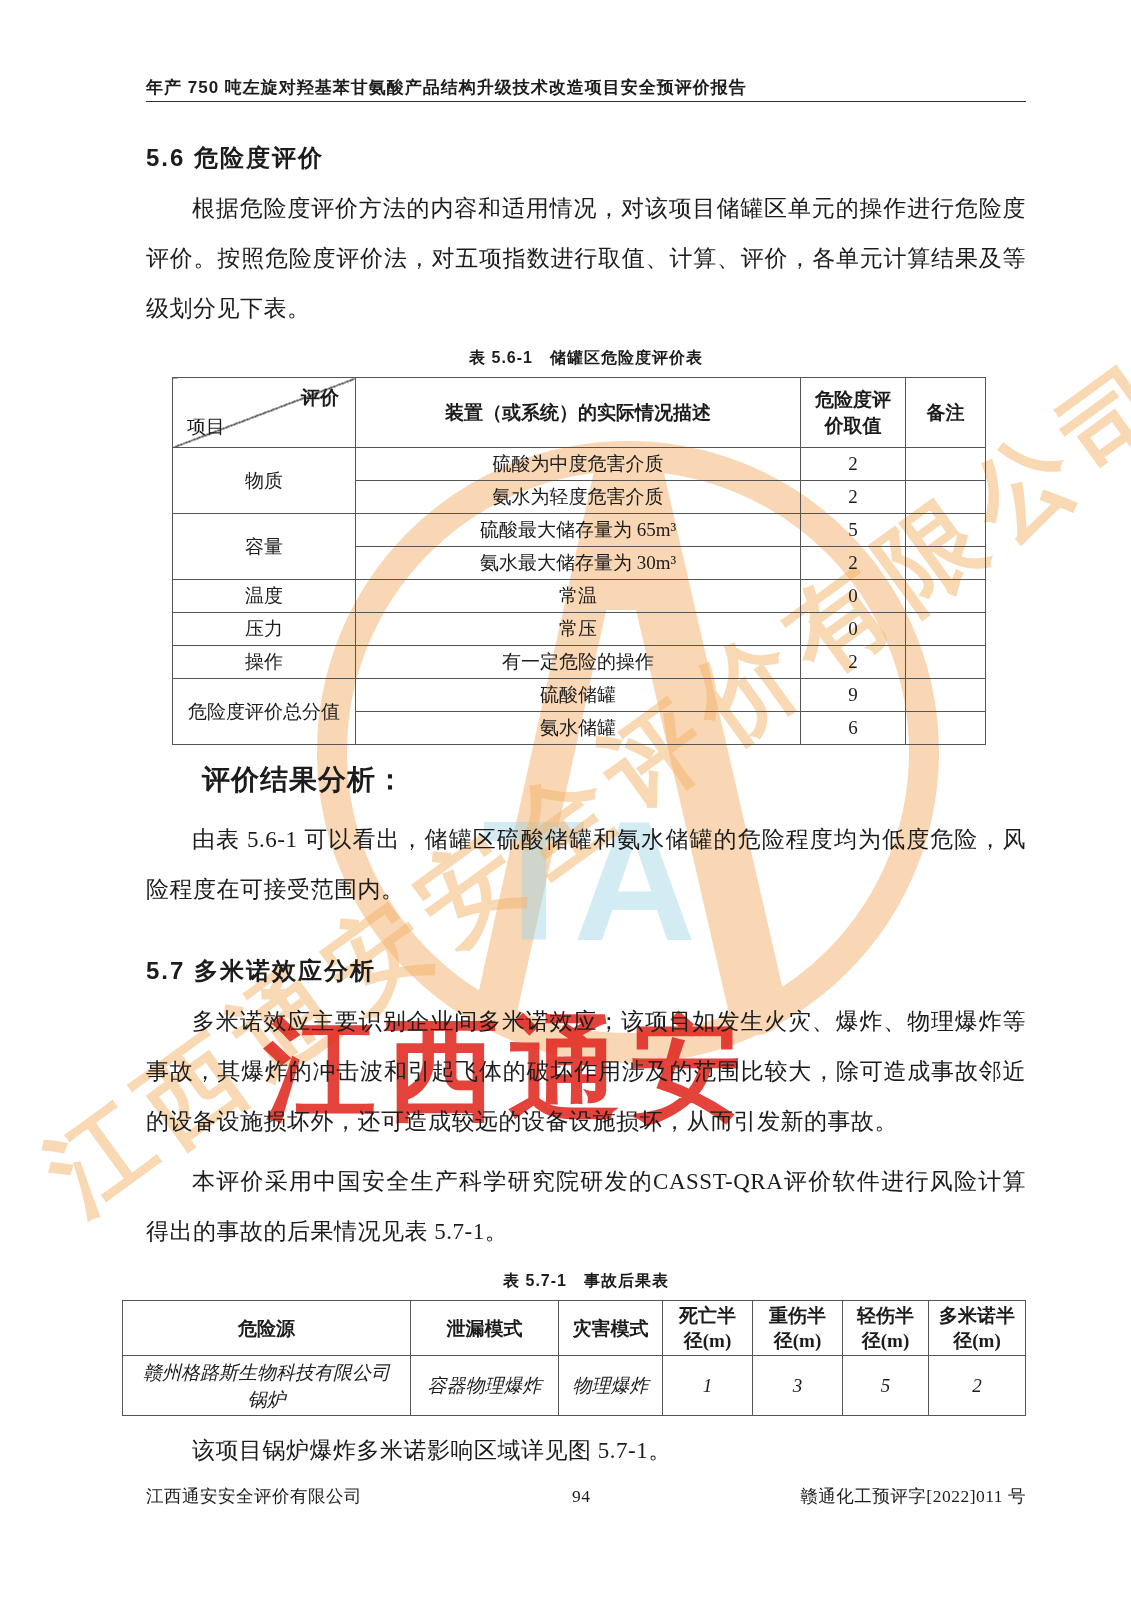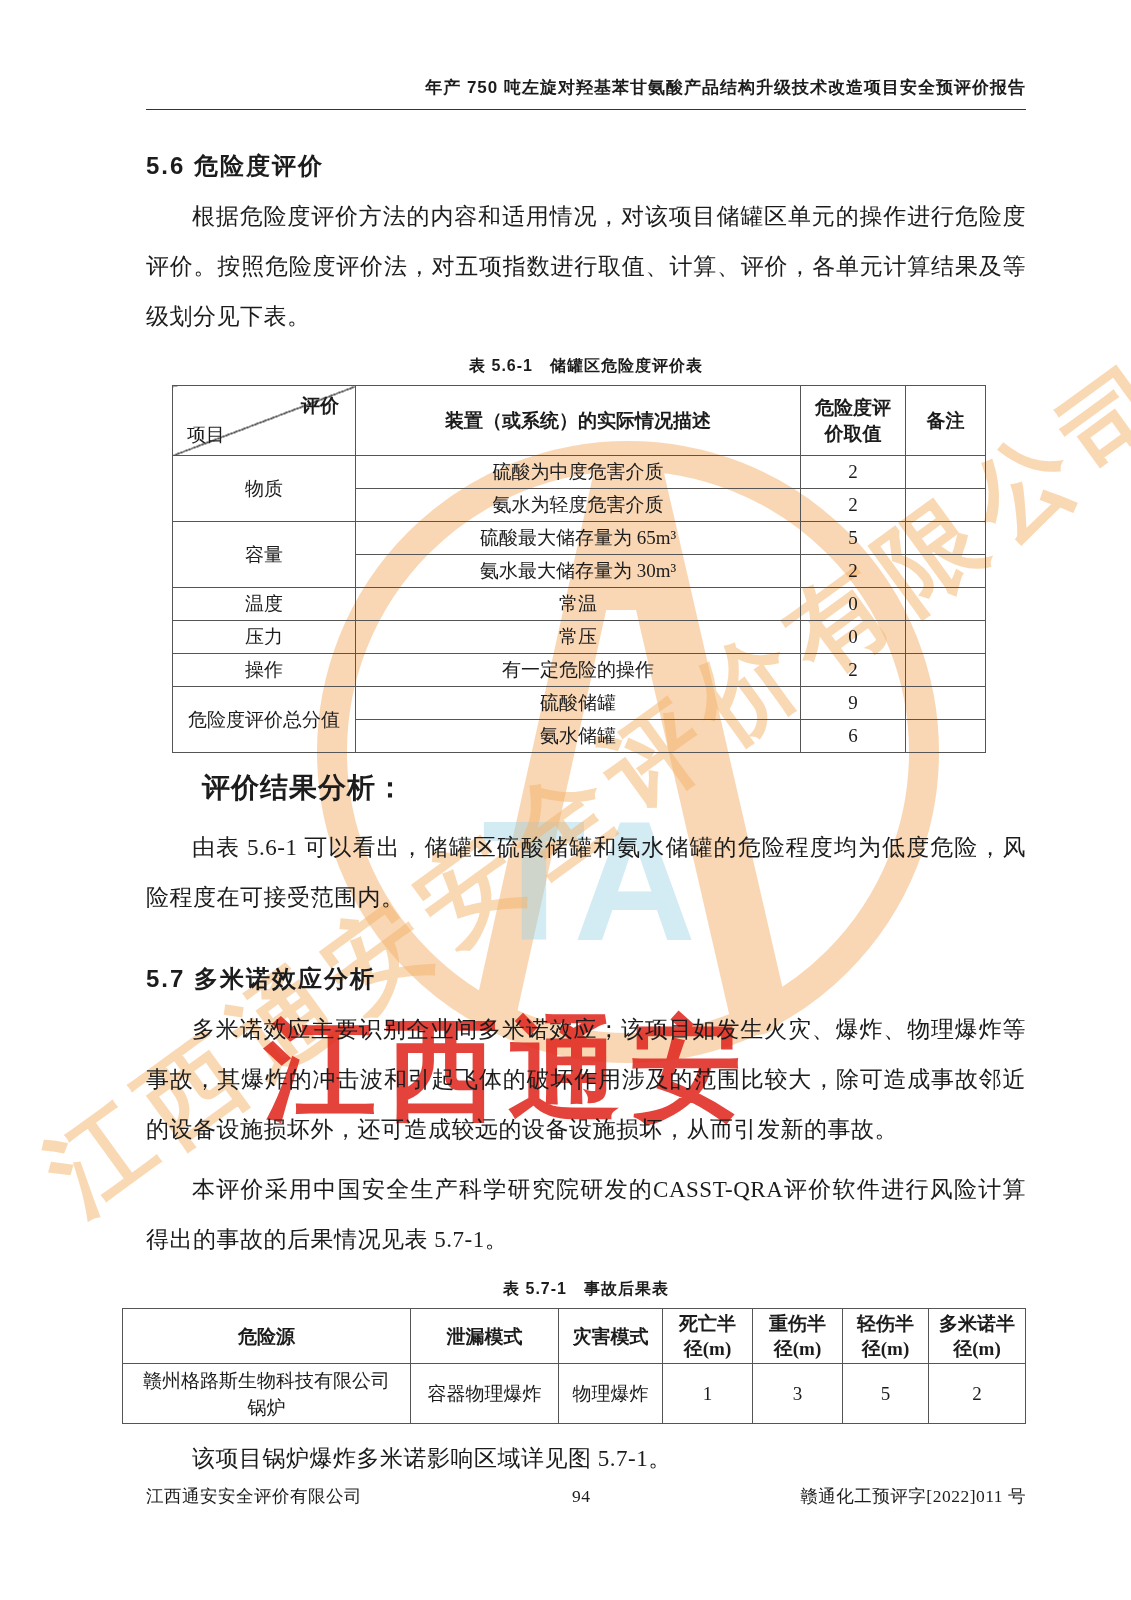--- a/index.html
+++ b/index.html
@@ -19,26 +19,26 @@
     z-index: 0;
     pointer-events: none;
   }
   .wm-text { font-family: "Liberation Sans", sans-serif; font-weight: bold; }
   .content {
     position: relative;
     z-index: 1;
     padding: 76px 105px 0 146px;
   }
   .doc-header {
-    text-align: right;
+    text-align: left;
     font-family: "Liberation Sans", sans-serif;
     font-weight: 600;
     font-size: 17px;
     letter-spacing: 1px;
-    padding-bottom: 10px;
+    padding-bottom: 2px;
     border-bottom: 1.5px solid #333;
   }
   .section-heading {
     font-family: "Liberation Sans", sans-serif;
     font-weight: 700;
     font-size: 24px;
     letter-spacing: 2px;
     margin-top: 40px;
   }
   .para {
@@ -86,21 +86,21 @@
       transparent calc(50% - 0.8px),
       #555 calc(50% - 0.8px),
       #555 calc(50% + 0.8px),
       transparent calc(50% + 0.8px));
   }
   .diag-top { position: absolute; top: 7px; right: 16px; font-weight: 700; }
   .diag-bottom { position: absolute; bottom: 7px; left: 14px; font-weight: 400; }
   
   table.consequence { margin-left: -24px; width: 903px; }
   table.consequence thead tr { height: 54px; margin-left: 24px; }
-  table.consequence tbody tr { height: 60px; }
+  table.consequence tbody tr { height: 60px; font-style: italic; }
   table.consequence th { font-weight: 700; line-height: 25px; }
   table.consequence td { line-height: 27px; }
   
   .footer {
     position: absolute;
     z-index: 1;
     left: 146px;
     right: 105px;
     bottom: 92px;
     display: flex;

